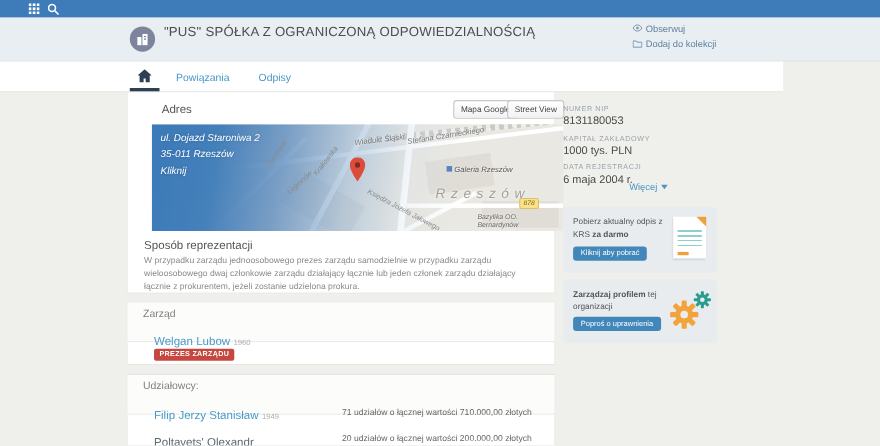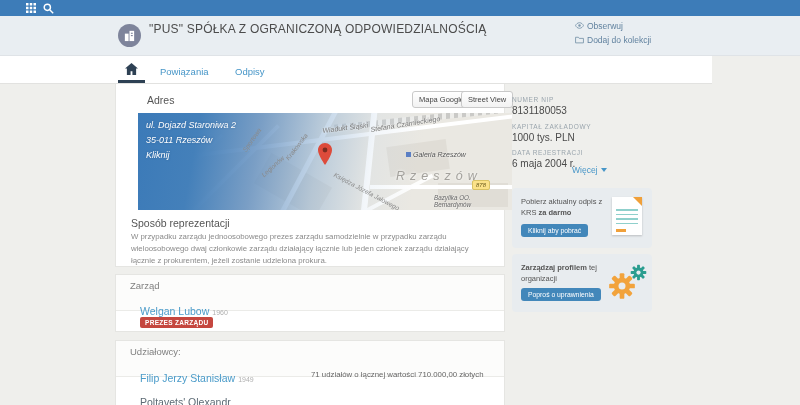--- a/index.html
+++ b/index.html
@@ -201,20 +201,21 @@
   <div class="card-header">
     <span>Udziałowcy:</span>
   </div>
   <div style="position:absolute; left:24px; top:27px;">
     <span class="person-link">Filip Jerzy Stanisław</span><span class="person-year">1949</span>
   </div>
   <div class="shares" style="top:29px;">71 udziałów o łącznej wartości 710.000,00 złotych</div>
   <div style="position:absolute; left:24px; top:51px;">
     <span class="person-plain">Poltavets' Olexandr</span>
   </div>
+  <div class="shares" style="top:53px;">20 udziałów o łącznej wartości 200.000,00 złotych</div>
 </div>
 
 <div class="side-label" style="top:96px;">NUMER NIP</div>
 <div class="side-value" style="top:105px;">8131180053</div>
 <div class="side-label" style="top:123px;">KAPITAŁ ZAKŁADOWY</div>
 <div class="side-value" style="top:132px;">1000 tys. PLN</div>
 <div class="side-label" style="top:149px;">DATA REJESTRACJI</div>
 <div class="side-value" style="top:158px;">6 maja 2004 r.</div>
 <div class="more-link"><span>Więcej</span><span class="caret-down"></span></div>
 

